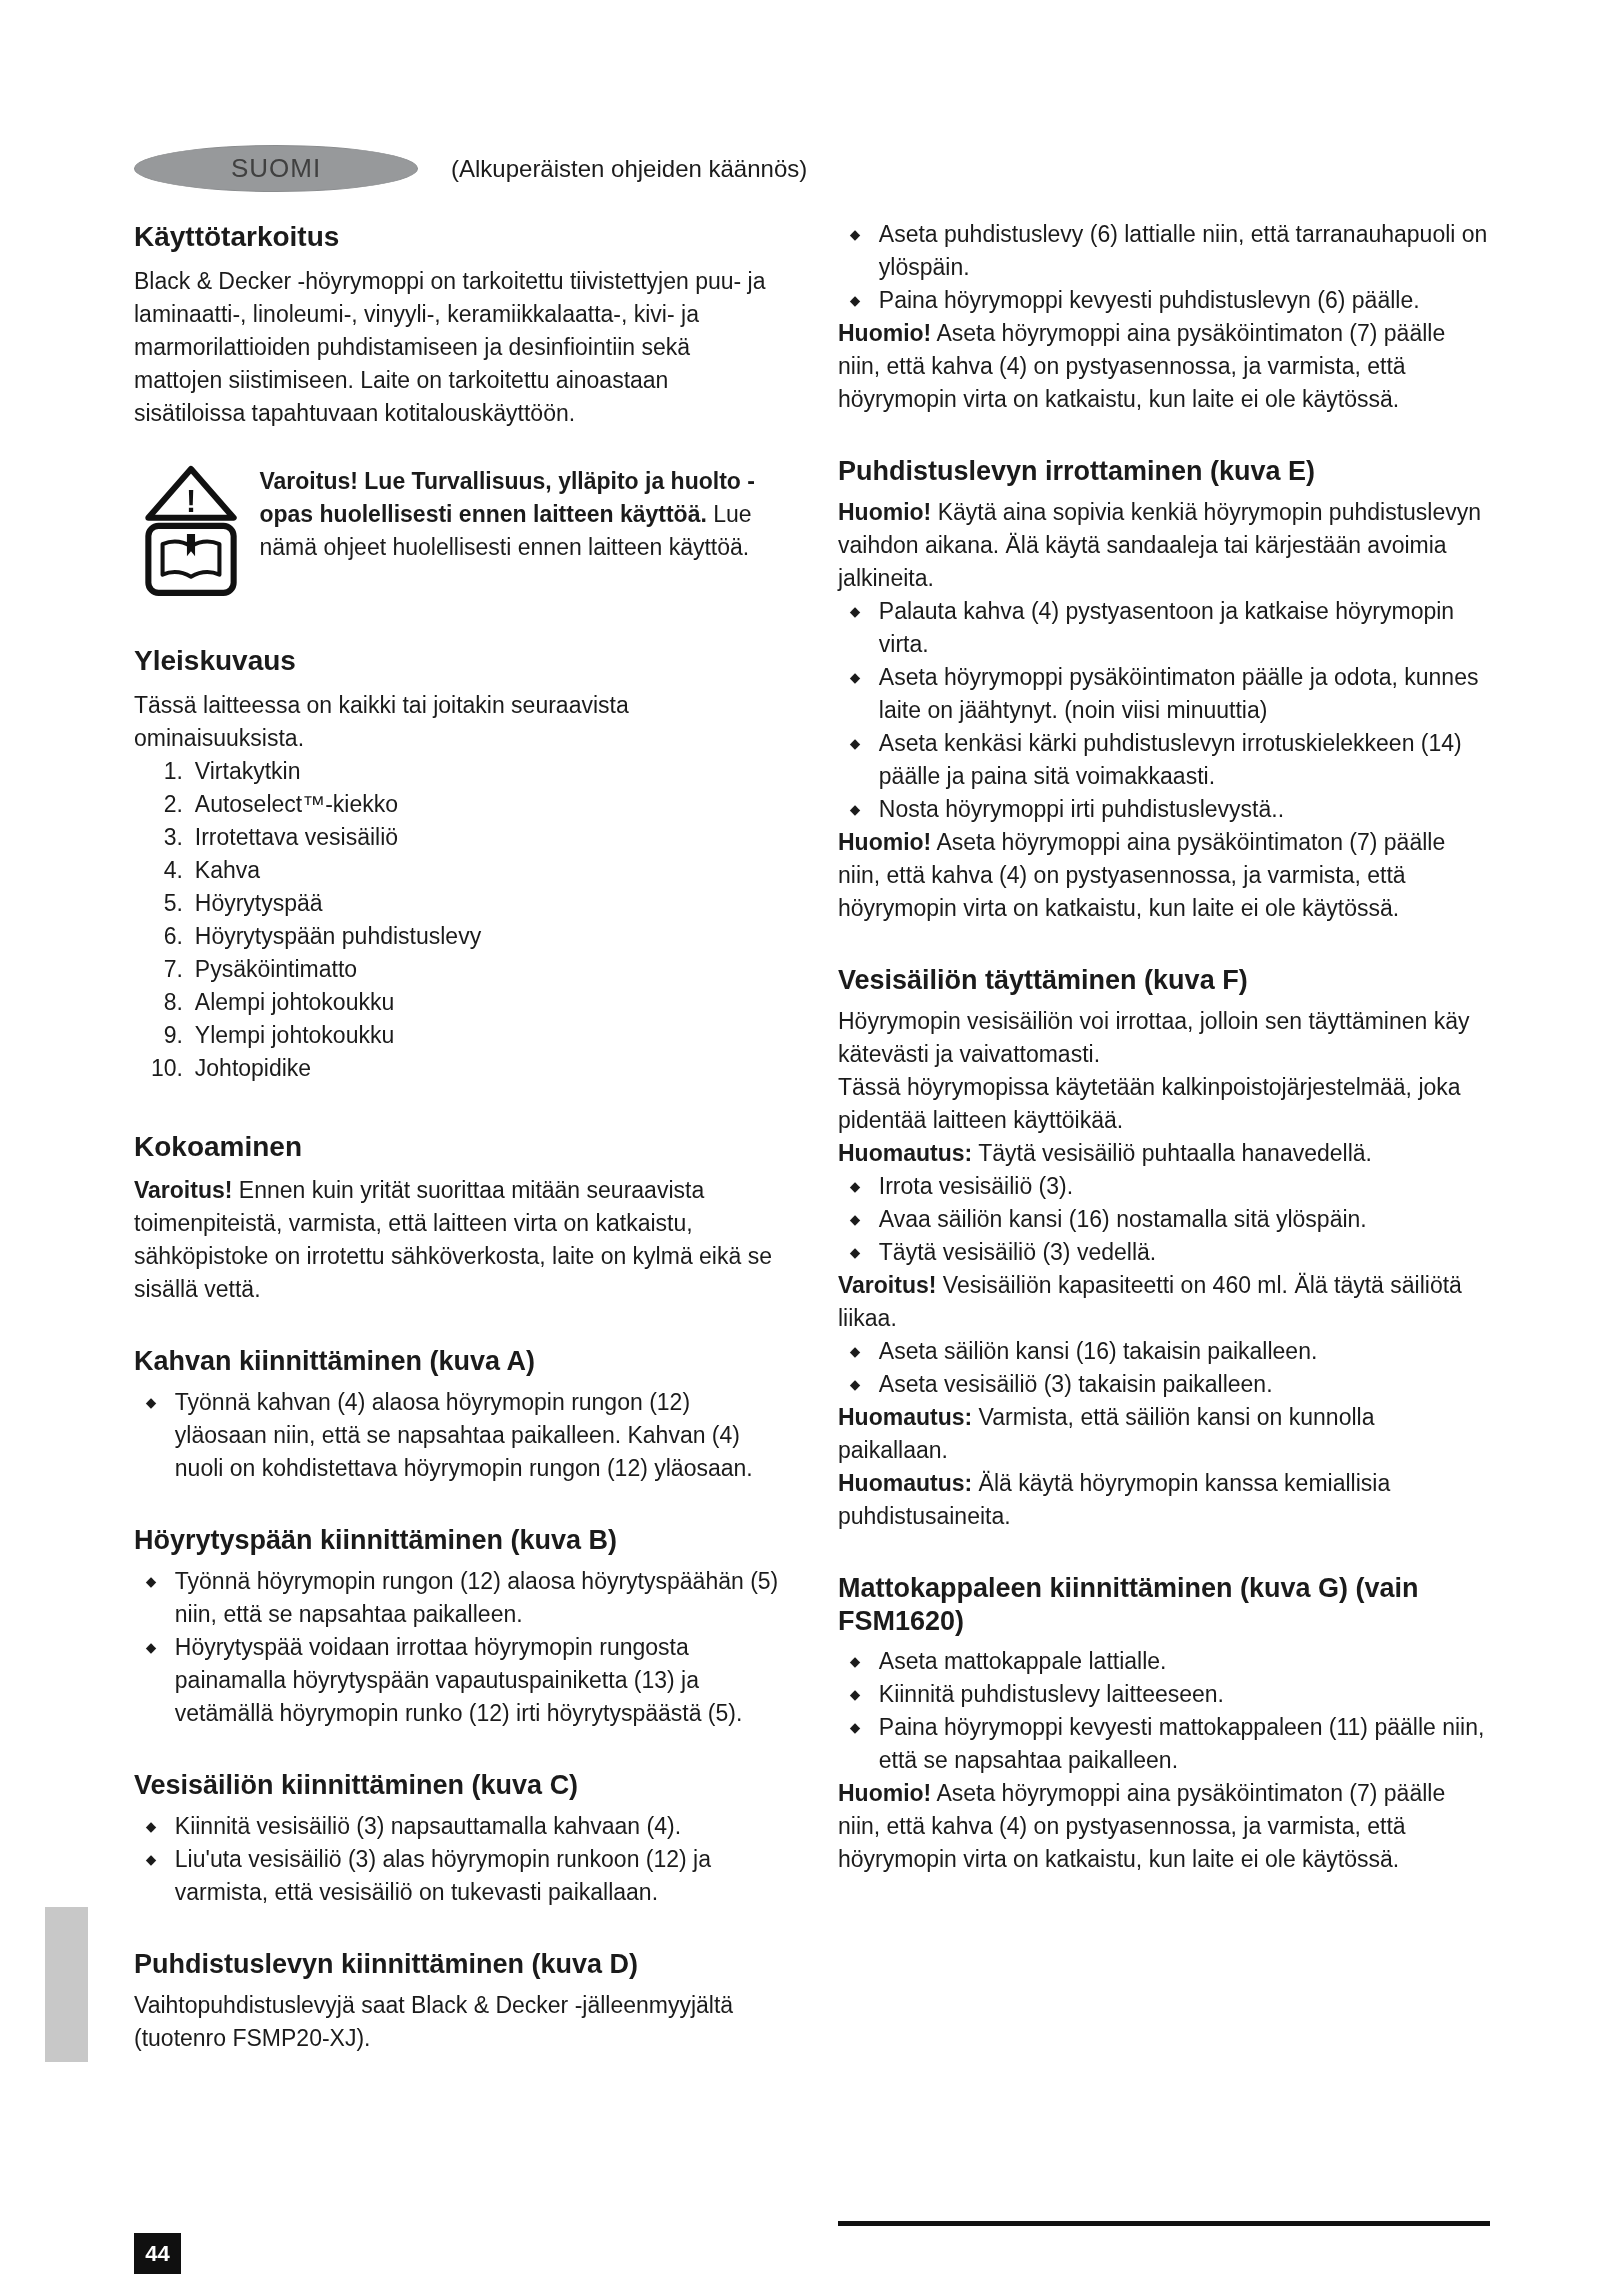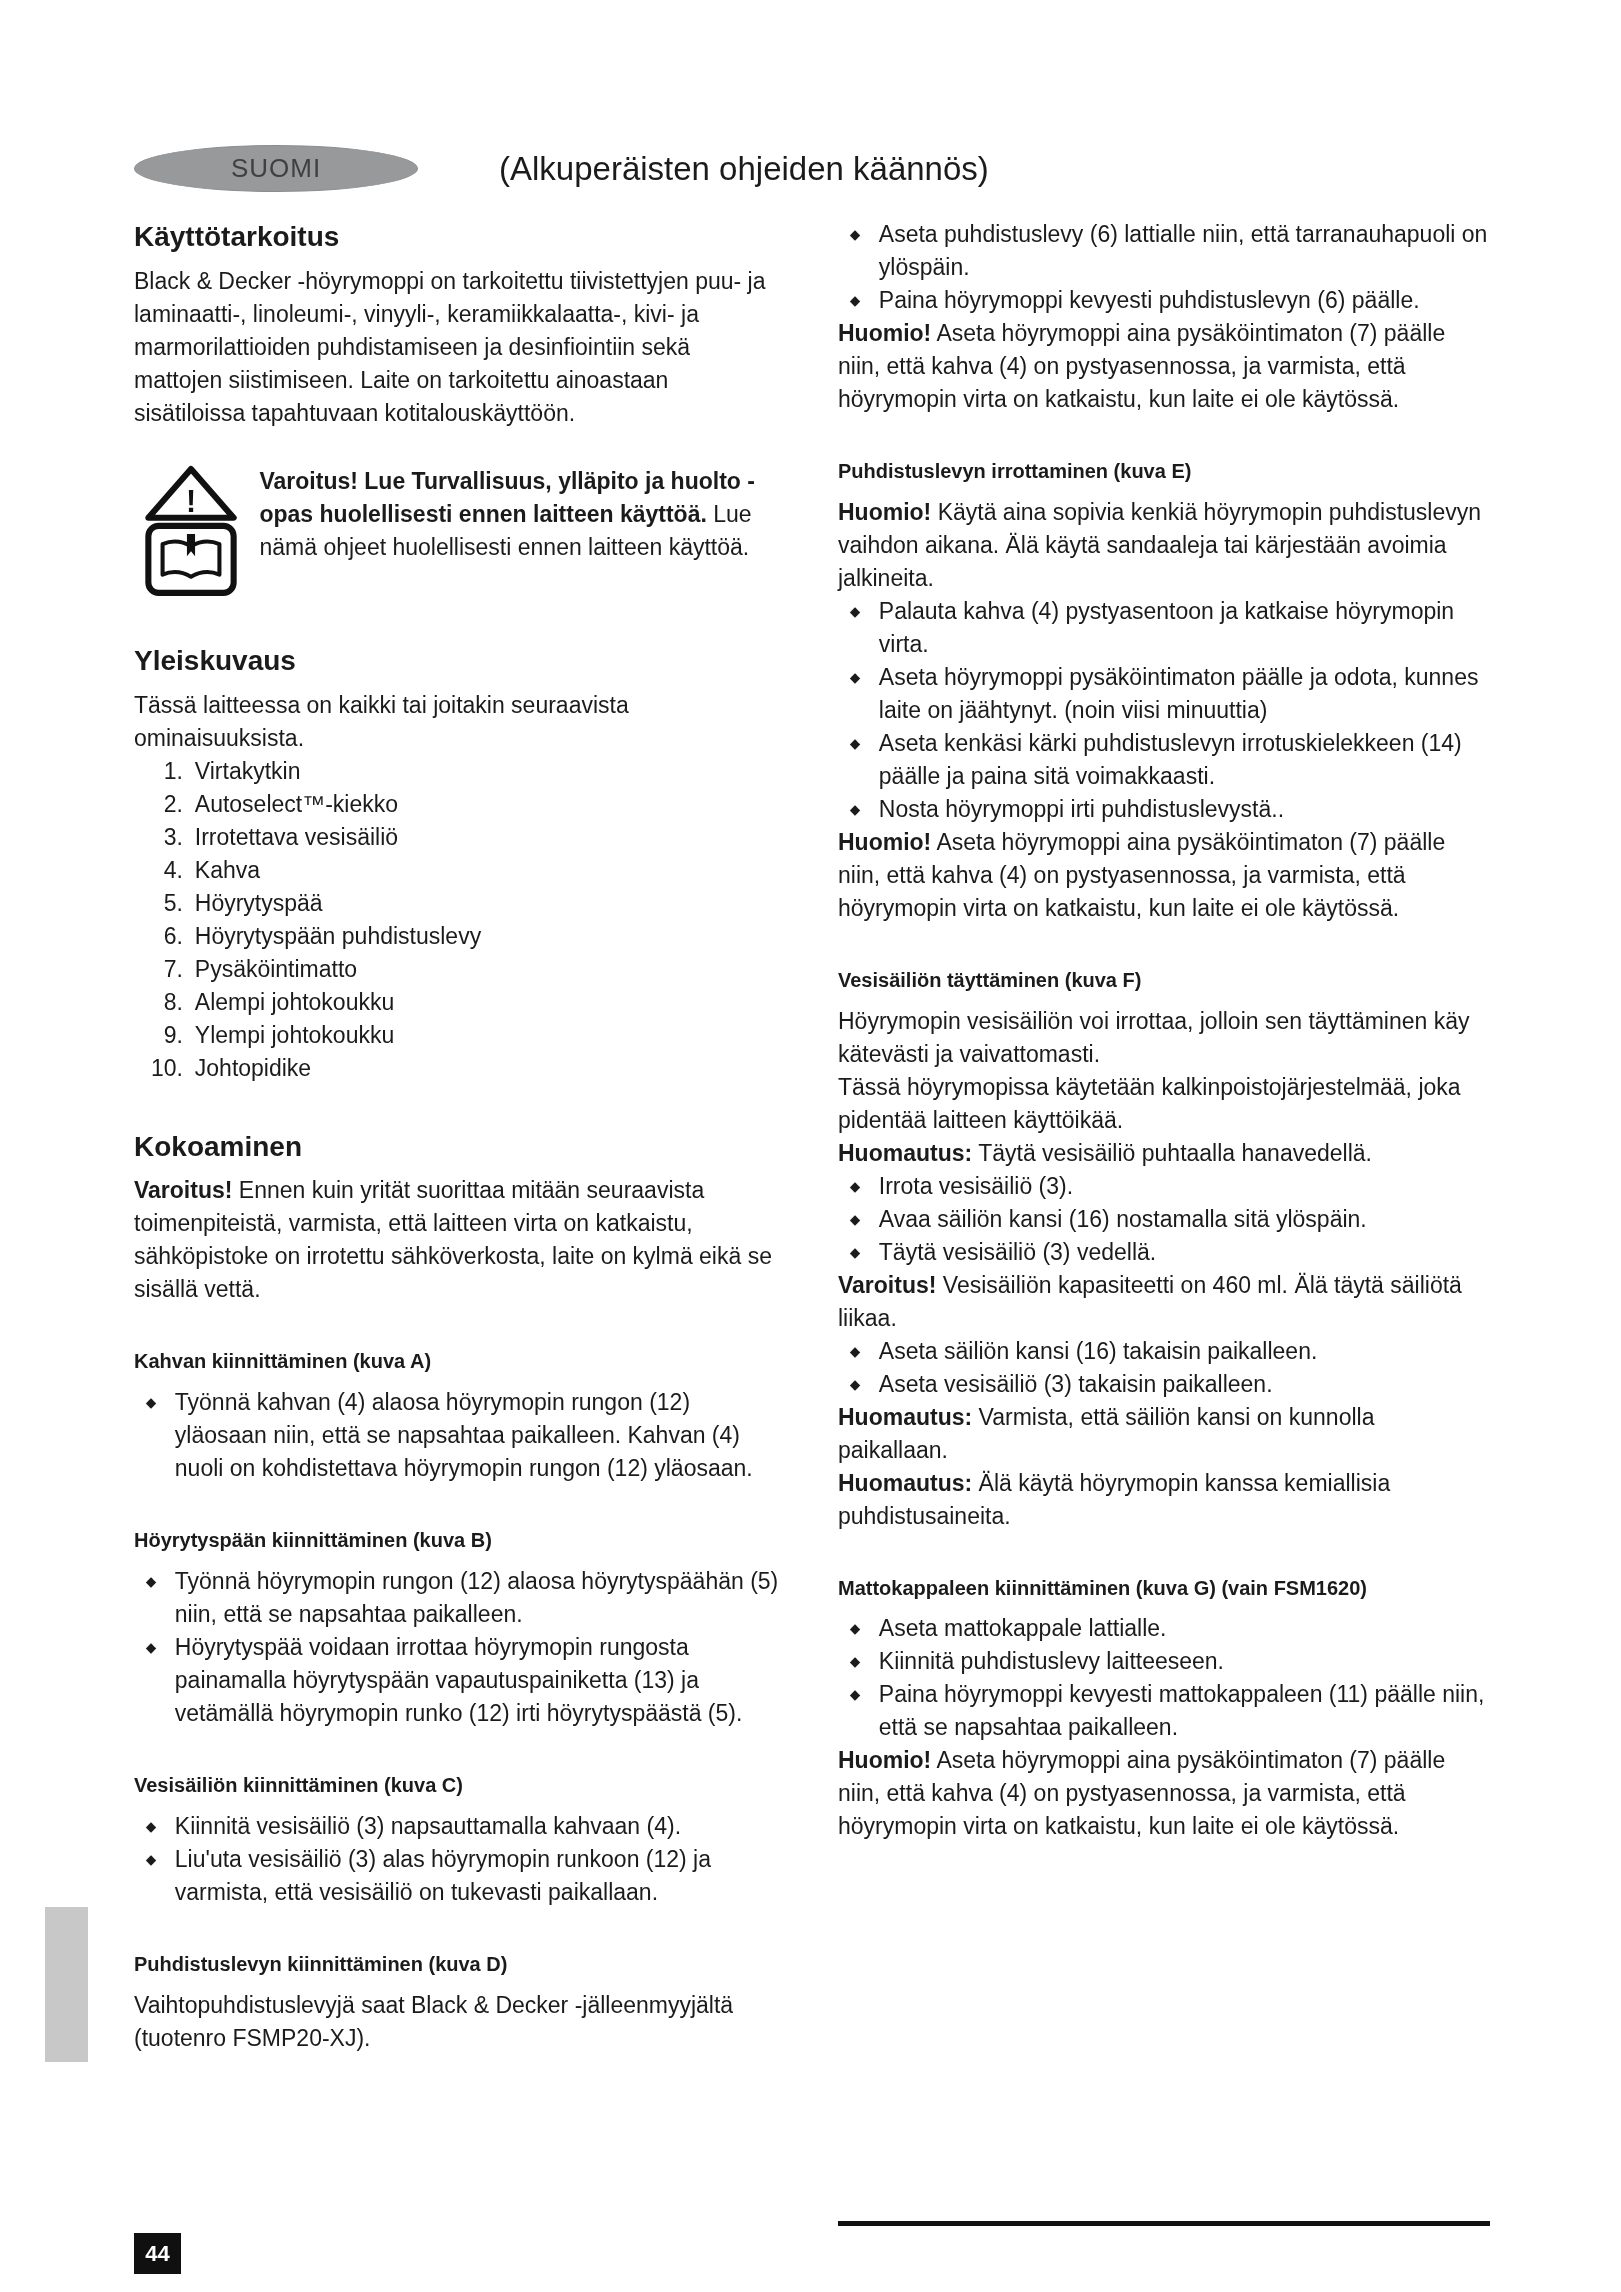--- a/index.html
+++ b/index.html
@@ -6,27 +6,27 @@
   .page{
     position:relative;width:1621px;height:2293px;background:#ffffff;
     font-family:"Liberation Sans",sans-serif;color:#1b1b1b;overflow:hidden;
   }
   .header{position:absolute;left:134px;top:145px;display:flex;align-items:center;gap:33px;}
   .badge{
     width:282px;height:45px;background:#97999b;border:1px solid #8a8c8e;
     border-radius:50%;display:flex;align-items:center;justify-content:center;
   }
   .badge span{color:#404040;font-weight:normal;font-size:26px;letter-spacing:1px;}
-  .subtitle{font-size:33px;margin-left:48px;}
+  .subtitle{font-size:24px;}
   .col{position:absolute;top:218px;font-size:23px;line-height:33px;}
   .col-left{left:134px;width:649px;}
   .col-right{left:838px;width:652px;}
   .col > :first-child{margin-top:0;}
   .h1{font-size:28px;line-height:37px;font-weight:bold;margin:43px 0 9.8px;}
-  .h2{font-size:20px;line-height:33px;font-weight:bold;margin:39px 0 7.8px;}
+  .h2{font-size:27px;line-height:33px;font-weight:bold;margin:39px 0 7.8px;}
   .para{margin:0;}
   .b{font-weight:bold;}
   ul.bullets,ol.numlist{list-style:none;margin:0;padding:0;}
   .bullets li{display:flex;}
   .diamond{flex:0 0 29px;padding-left:11.8px;font-size:13.7px;}
   .li-text{flex:1;}
   .numlist li{display:flex;}
   .num{flex:0 0 49px;text-align:right;padding-right:11.8px;}
   .warnbox{display:flex;gap:17.6px;margin:35px 0 29px;align-items:flex-start;}
   .warn-icon{width:102px;height:134px;flex:0 0 auto;margin-left:5.9px;}

